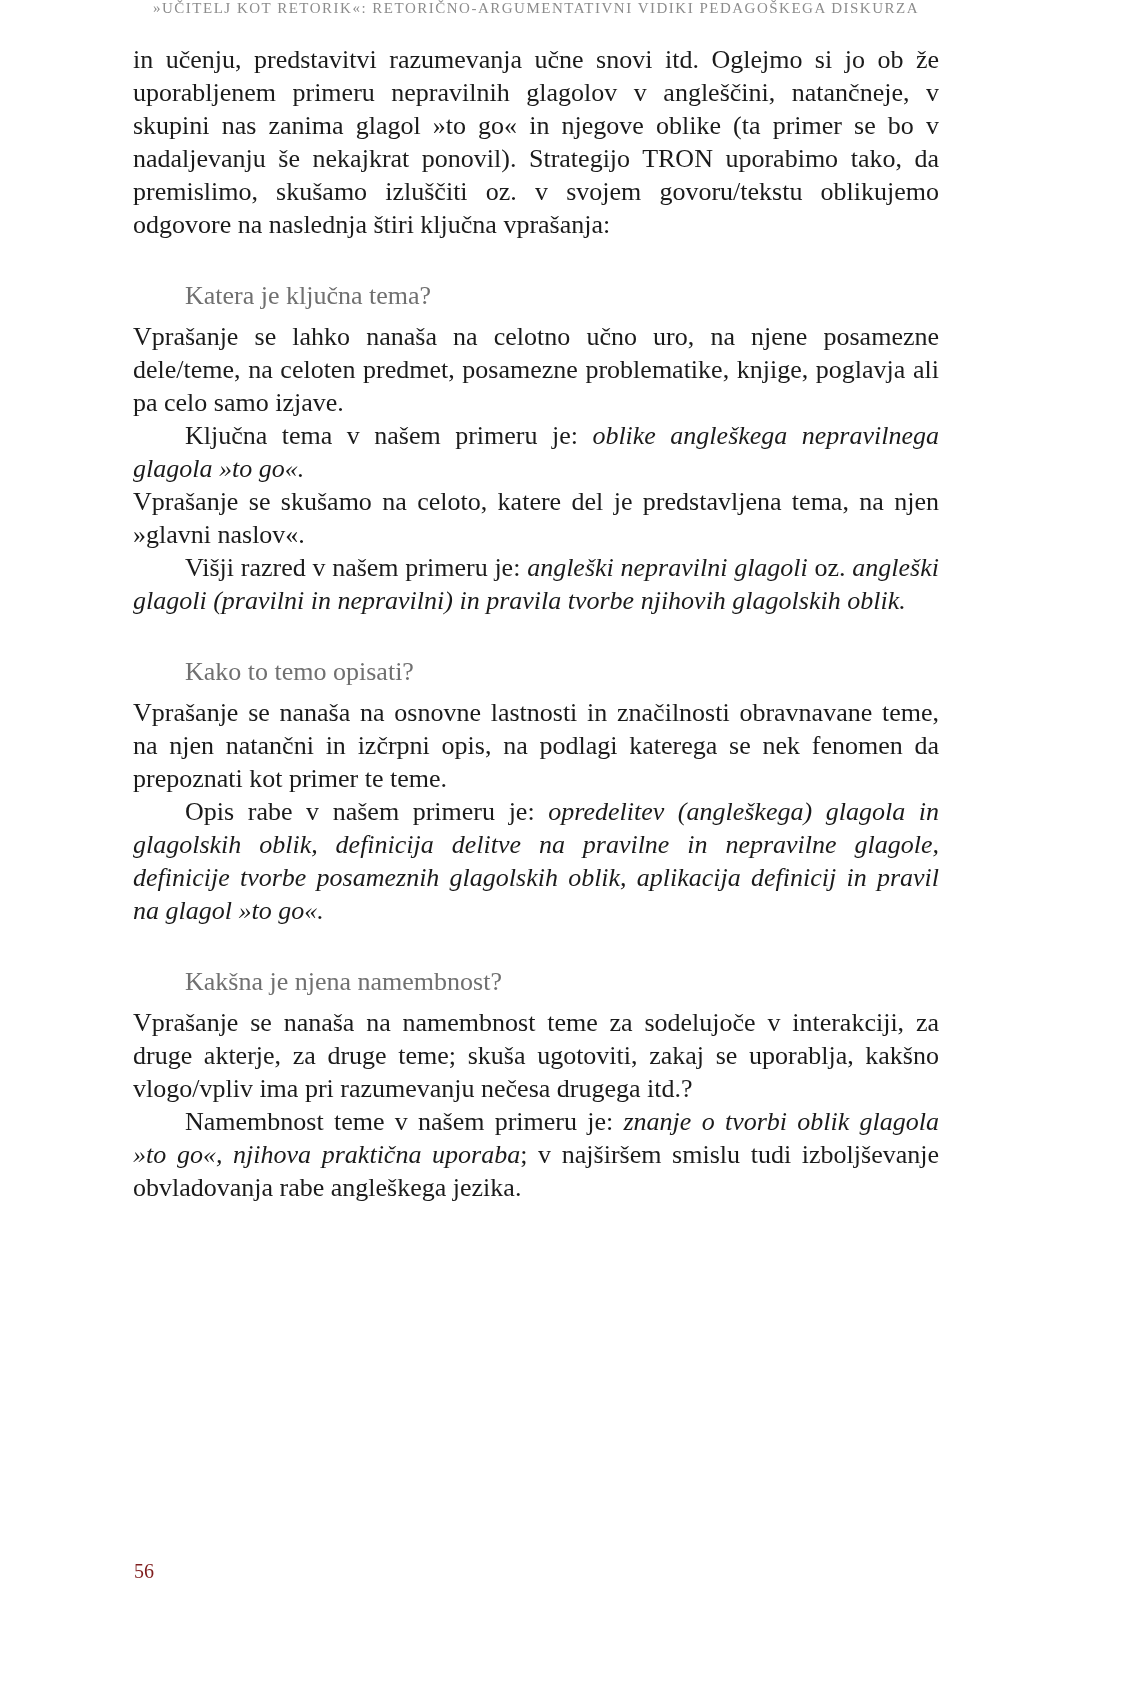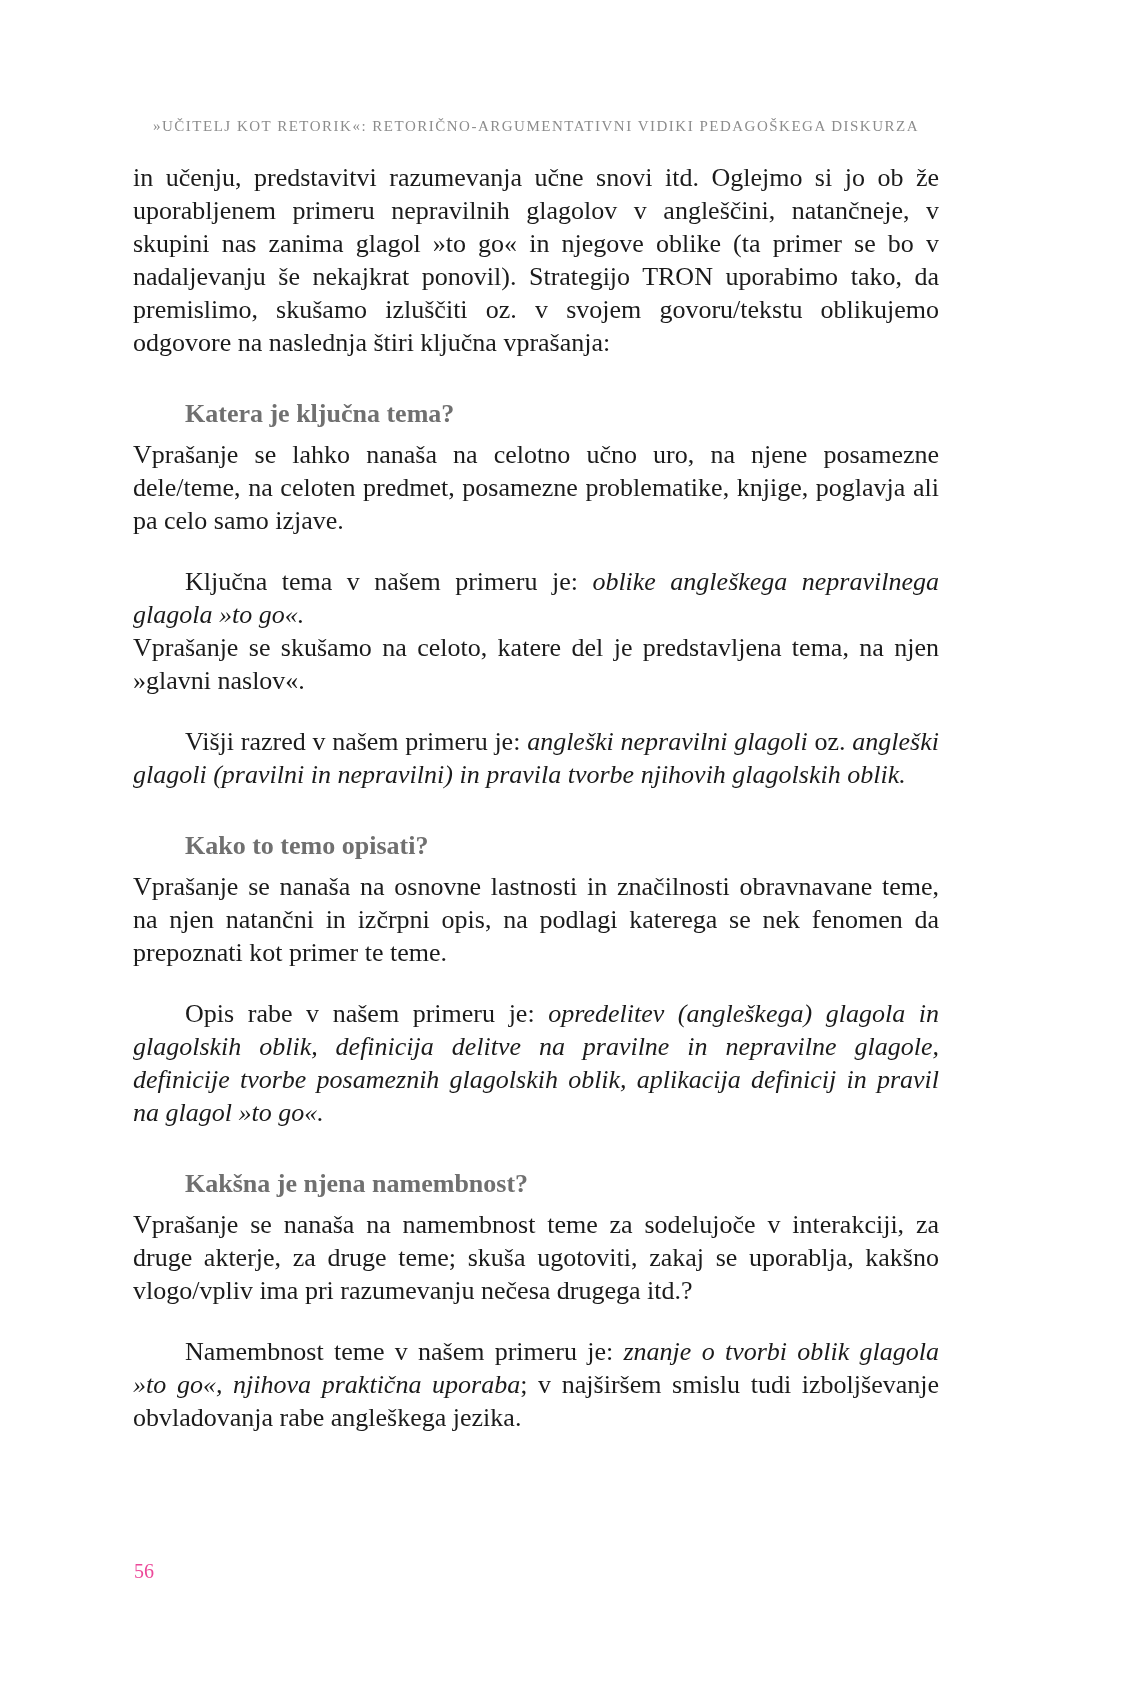--- a/index.html
+++ b/index.html
@@ -15,59 +15,57 @@
     background: #ffffff;
     font-family: "Liberation Serif", "DejaVu Serif", serif;
     color: #1b1b1b;
     overflow: hidden;
   }
   .textcol {
     margin-left: 133px;
     width: 806px;
   }
   .running-header {
-    padding-top: 118px;
     text-align: center;
     font-size: 15px;
     letter-spacing: 1.5px;
     color: #8c8c8c;
     font-weight: normal;
   }
   .content {
     margin-top: 26px;
     font-size: 26px;
     line-height: 33px;
     text-align: justify;
     hyphens: auto;
   }
   .content p.paragraph {
     margin: 0;
   }
   .content p.paragraph.indent {
     text-indent: 52px;
-    margin-top: 28px;
   }
   .content h2.heading {
     margin: 38px 0 8px 0;
     padding-left: 52px;
     font-size: 26px;
     line-height: 33px;
-    font-weight: bold;
+    font-weight: normal;
     color: #707070;
     text-align: left;
   }
   .italic {
     font-style: italic;
   }
   .page-number {
     position: absolute;
     left: 134px;
     top: 1560px;
     font-size: 20px;
-    color: #ec4899;
+    color: #7f1d1d;
   }
 </style>
 </head>
 <body>
 
 <div class="page">
   <div class="textcol">
     <div class="running-header">»UČITELJ KOT RETORIK«: RETORIČNO-ARGUMENTATIVNI VIDIKI PEDAGOŠKEGA DISKURZA</div>
     <div class="content">
         <p class="paragraph"><span>in učenju, predstavitvi razumevanja učne snovi itd. Oglejmo si jo ob že uporabljenem primeru nepravilnih glagolov v angleščini, natančneje, v skupini nas zanima glagol »to go« in njegove oblike (ta primer se bo v nadaljevanju še nekajkrat ponovil). Strategijo TRON uporabimo tako, da premislimo, skušamo izluščiti oz. v svojem govoru/tekstu oblikujemo odgovore na naslednja štiri ključna vprašanja:</span></p>

